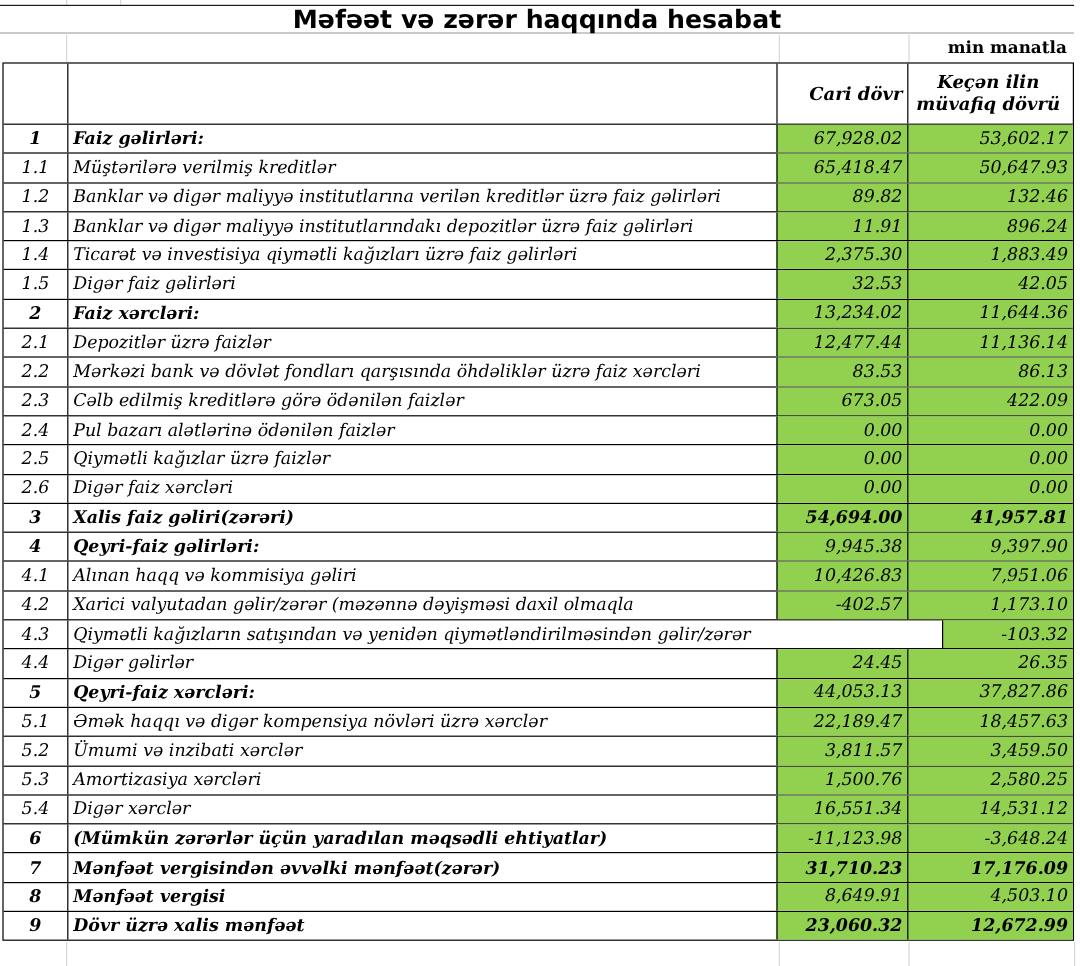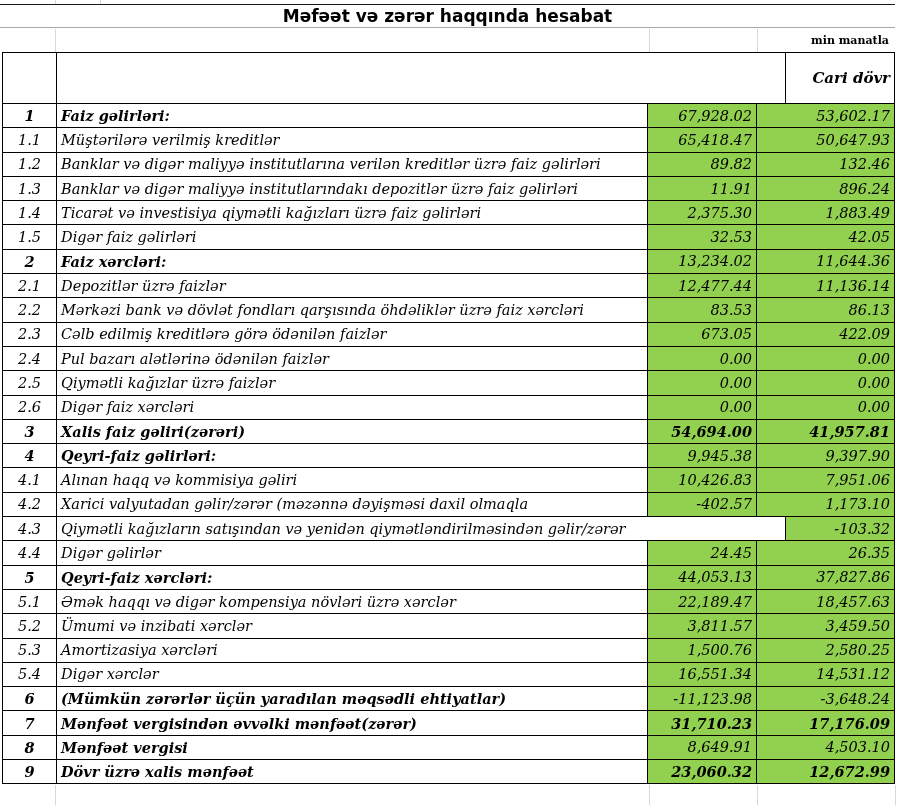--- a/index.html
+++ b/index.html
@@ -7,25 +7,25 @@
   body { background:#fff; font-family:"DejaVu Serif","Liberation Serif",serif; }
   .sheet { position:relative; width:900px; height:805px; background:#fff; overflow:hidden; }
 
   
   .vgrid { position:absolute; width:1px; background:var(--grid); }
 
   .title-row { position:absolute; left:0; top:4px; width:895px; height:24px;
     border-top:1px solid #1a1a1a; border-bottom:1px solid #a8a8a8;
     display:flex; align-items:center; justify-content:center; }
   .title-row .t { font-family:"DejaVu Sans","Liberation Sans",sans-serif;
-    font-weight:bold; font-size:17px; color:#000; }
+    font-weight:bold; font-size:21px; color:#000; }
 
   .unit-row { position:absolute; left:0; top:28px; width:893px; height:24px;
     display:flex; align-items:center; justify-content:flex-end; }
-  .unit-row .t { font-weight:bold; font-size:11px; padding-right:4px; }
+  .unit-row .t { font-weight:bold; font-size:14px; padding-right:4px; }
 
   .table { position:absolute; left:2px; top:52px; width:893px;
     border:1px solid var(--black); background:#fff;font-style:italic; }
   .hrow { display:flex; height:50px; }
   .hcell { display:flex; align-items:center; justify-content:center;
     text-align:center; font-weight:bold; font-size:15px; line-height:19px; }
   .row { display:flex; height:24.3px; border-top:1px solid var(--black); }
   .cell { display:flex; align-items:center; font-size:14.5px; overflow:hidden;
     white-space:nowrap; }
   .c-num  { width:53px;  justify-content:center; }
@@ -56,20 +56,21 @@
 
   <div class="vgrid" style="left:55px; top:29px; height:23px;"></div>
   <div class="vgrid" style="left:649px; top:29px; height:23px;"></div>
   <div class="vgrid" style="left:757px; top:29px; height:23px;"></div>
 
   <div class="table">
     <div class="hrow">
       <div class="hcell c-num"></div>
       <div class="hcell c-desc"></div>
       <div class="hcell c-cur">Cari dövr</div>
+      <div class="hcell c-prev">Keçən ilin müvafiq dövrü</div>
     </div>
     <div>
         <div class="row bold-label">
           <div class="cell c-num">1</div>
           <div class="cell c-desc">Faiz gəlirləri:</div>
           <div class="cell c-cur green">67,928.02</div>
           <div class="cell c-prev green">53,602.17</div>
         </div>
         <div class="row">
           <div class="cell c-num">1.1</div>

